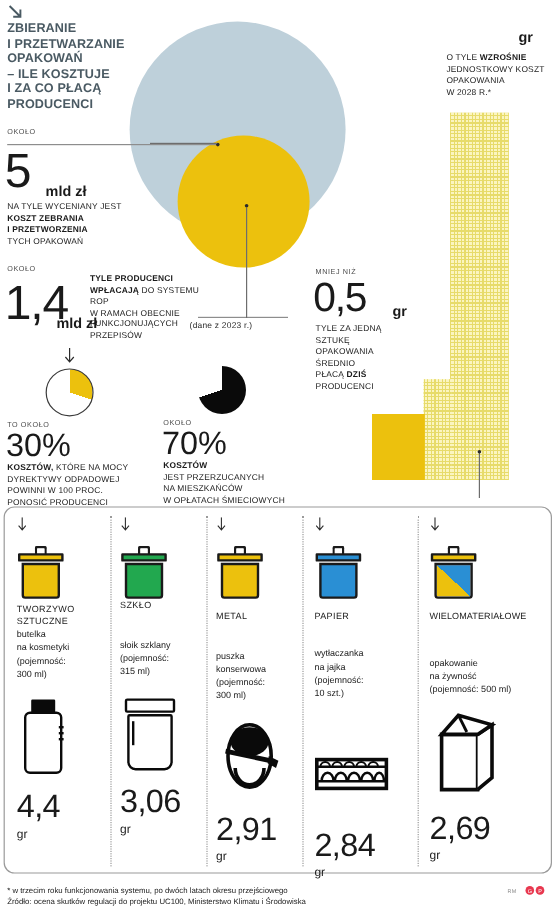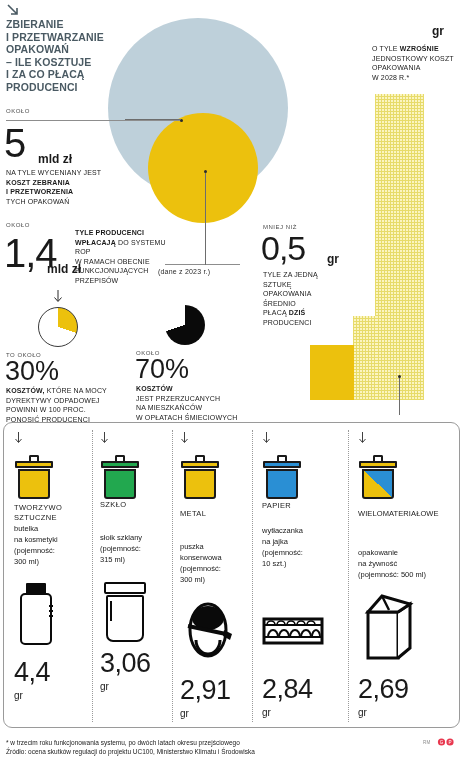--- a/index.html
+++ b/index.html
@@ -239,21 +239,21 @@
     </div>
     <div class="mat-name" style="margin-top:1px">SZKŁO</div>
     <div class="mat-desc" style="margin-top:22px">słoik szklany
 (pojemność:
 315 ml)</div>
     <div class="prod" style="width:50px;height:62px;margin-top:17px">
       <div class="outline" style="left:4px;top:0;width:42px;height:12px;border-radius:2px"></div>
       <div class="outline" style="left:6px;top:13px;width:38px;height:47px;border-radius:2px 2px 7px 7px"></div>
       <div class="ink" style="left:10px;top:19px;width:2px;height:20px"></div>
     </div>
-    <div class="mat-val" style="margin-top:6px">3,06</div>
+    <div class="mat-val" style="margin-top:11px">3,06</div>
     <div class="mat-unit" style="margin-top:4px">gr</div>
   </div>
 
   <div class="abs mat-col" style="left:180px">
     <svg class="mat-arrow" viewBox="0 0 9 12">
       <path d="M4.5 0 L4.5 10 M1.5 7 L4.5 10.5 L7.5 7" stroke="#2b2b2b" stroke-width=".9" fill="none"></path>
     </svg>
     <div class="bin" style="margin-top:7px">
       <div class="bin-handle"></div>
         <div class="bin-lid" style="background:#ecc10d"></div>
@@ -277,22 +277,22 @@
 
   <div class="abs mat-col" style="left:262px">
     <svg class="mat-arrow" viewBox="0 0 9 12">
       <path d="M4.5 0 L4.5 10 M1.5 7 L4.5 10.5 L7.5 7" stroke="#2b2b2b" stroke-width=".9" fill="none"></path>
     </svg>
     <div class="bin" style="margin-top:7px">
       <div class="bin-handle"></div>
         <div class="bin-lid" style="background:#2a8fd4"></div>
       <div class="bin-body" style="background:#2a8fd4"></div>
     </div>
-    <div class="mat-name" style="margin-top:2px">PAPIER</div>
-    <div class="mat-desc" style="margin-top:14px">wytłaczanka
+    <div class="mat-name" style="margin-top:10px">PAPIER</div>
+    <div class="mat-desc" style="margin-top:20px">wytłaczanka
 na jajka
 (pojemność:
 10 szt.)</div>
     <svg class="prod" style="width:62px;height:62px;margin-top:30px" viewBox="0 0 62 34">
       <rect x="2" y="6" width="58" height="24" fill="#fff" stroke="#0a0a0a" stroke-width="3"></rect>
       <path d="M2 12 h58" stroke="#0a0a0a" stroke-width="2"></path>
       <path d="M2 24 h58" stroke="#0a0a0a" stroke-width="2"></path>
       <g fill="none" stroke="#0a0a0a" stroke-width="2">
         <path d="M6 24 a5 7 0 0 1 10 0"></path>
           <path d="M17 24 a5 7 0 0 1 10 0"></path>

